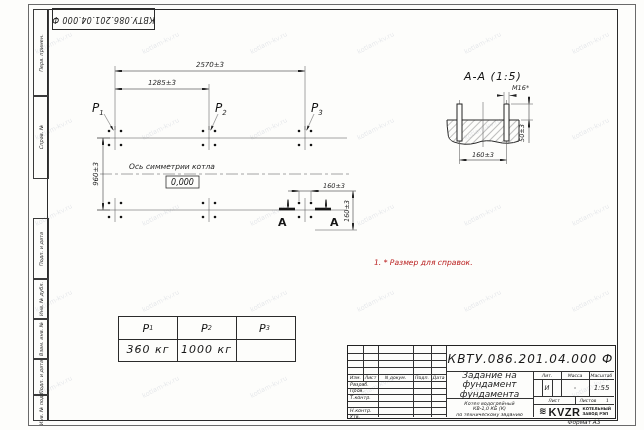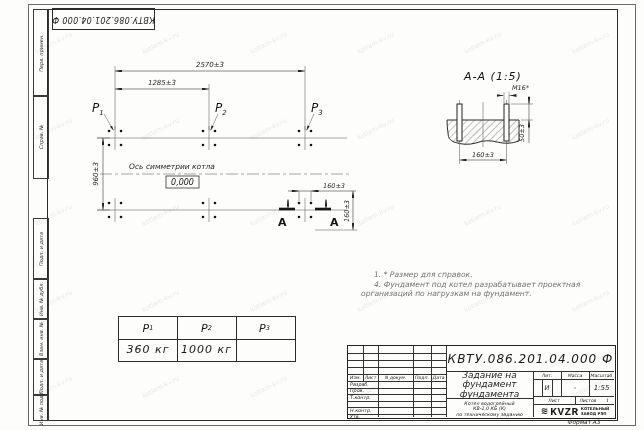--- a/index.html
+++ b/index.html
@@ -27,21 +27,21 @@
   .thick{stroke:#161616;stroke-width:2.6;fill:none;}
   .dimtxt{font-size:6.5px;font-style:italic;fill:#1e1e1e;}
   .dimtxt2{font-size:7px;font-style:italic;fill:#1e1e1e;}
   .axtxt{font-size:7.5px;font-style:italic;fill:#1e1e1e;}
   .plabel{font-size:12px;font-style:italic;fill:#141414;}
   .plabel .sub{font-size:7px;}
   .alet{font-size:11px;font-weight:600;fill:#141414;}
   .sect-title{font-size:11px;font-style:italic;letter-spacing:1px;fill:#141414;}
   .lvl{font-size:8px;font-style:italic;fill:#141414;}
   
-  .notes{position:absolute;left:361px;top:270px;width:254px;color:#737373;}
+  .notes{position:absolute;left:361px;top:258px;width:254px;color:#b91c1c;}
   .notes p{margin:0;font-size:7.6px;font-style:italic;line-height:9.6px;text-indent:13px;}
   
   .ltab{position:absolute;left:118px;top:316px;width:176px;height:44px;border:1.2px solid #2b2b2b;}
   .ltab .cell{position:absolute;display:flex;align-items:center;justify-content:center;font-style:italic;color:#161616;}
   .ltab .hd{font-size:11px;}
   .ltab .hd sub{font-size:6.5px;}
   .ltab .vv{font-size:11px;letter-spacing:1px;}
   .ltab .vl{position:absolute;top:0;bottom:0;width:1px;background:#2b2b2b;}
   .ltab .hl{position:absolute;left:0;right:0;height:1px;background:#2b2b2b;}
   
@@ -52,21 +52,21 @@
   .docnum{position:absolute;left:98px;top:0;width:169px;height:25px;display:flex;align-items:center;justify-content:center;
     font-size:12px;font-style:italic;letter-spacing:1px;white-space:nowrap;}
   .tb .small{font-size:4.6px;}
   .tb .name{justify-content:flex-start;padding-left:2px;font-size:4.8px;}
   .tb-title{position:absolute;left:98px;top:26px;width:87px;height:26px;display:flex;flex-direction:column;
     align-items:center;justify-content:center;font-size:9px;font-style:italic;line-height:9.5px;}
   .tb-sub{position:absolute;left:98px;top:52px;width:87px;height:22px;display:flex;flex-direction:column;
     align-items:center;justify-content:center;font-size:4.8px;font-style:italic;line-height:5.6px;text-align:center;}
   .logo{position:absolute;left:186px;top:58px;width:82px;height:15px;display:flex;align-items:center;justify-content:center;gap:2px;}
   .logo .glyph{font-size:9px;font-weight:bold;line-height:1;}
-  .logo .word{font-size:11px;font-weight:bold;letter-spacing:.5px;font-family:Liberation Mono, monospace;}
+  .logo .word{font-size:11px;font-weight:bold;letter-spacing:.5px;font-family:Liberation Sans, sans-serif;}
   .logo .fact{font-size:3.9px;line-height:4.4px;font-weight:bold;}
   .fmt{position:absolute;left:552px;top:419px;width:64px;text-align:center;font-size:5.8px;font-style:italic;color:#222;}
 </style>
 </head>
 <body>
 
 <div class="sheet">
 
   <div class="wm">
     <i>kotlam-kv.ru</i>
@@ -246,21 +246,20 @@
 
       <line class="thin" x1="459.5" y1="146" x2="459.5" y2="164"></line>
       <line class="thin" x1="506.5" y1="146" x2="506.5" y2="164"></line>
       <line class="diml" x1="459.5" y1="160" x2="506.5" y2="160" marker-start="url(#ar)" marker-end="url(#ar)"></line>
       <text class="dimtxt" x="483" y="157" text-anchor="middle">160±3</text>
     </g>
   </svg>
 
   <div class="notes">
     <p>1. * Размер для справок.</p>
-    <p>4. Фундамент под котел разрабатывает проектная организаций по нагрузкам на фундамент.</p>
   </div>
 
   <div class="ltab">
     <div class="vl" style="left:58px;"></div>
     <div class="vl" style="left:117px;"></div>
     <div class="hl" style="top:22px;"></div>
     <div class="cell hd" style="left:0;top:0;width:58px;height:22px;">
         <span>P</span>
         <sub>1</sub>
       </div>

